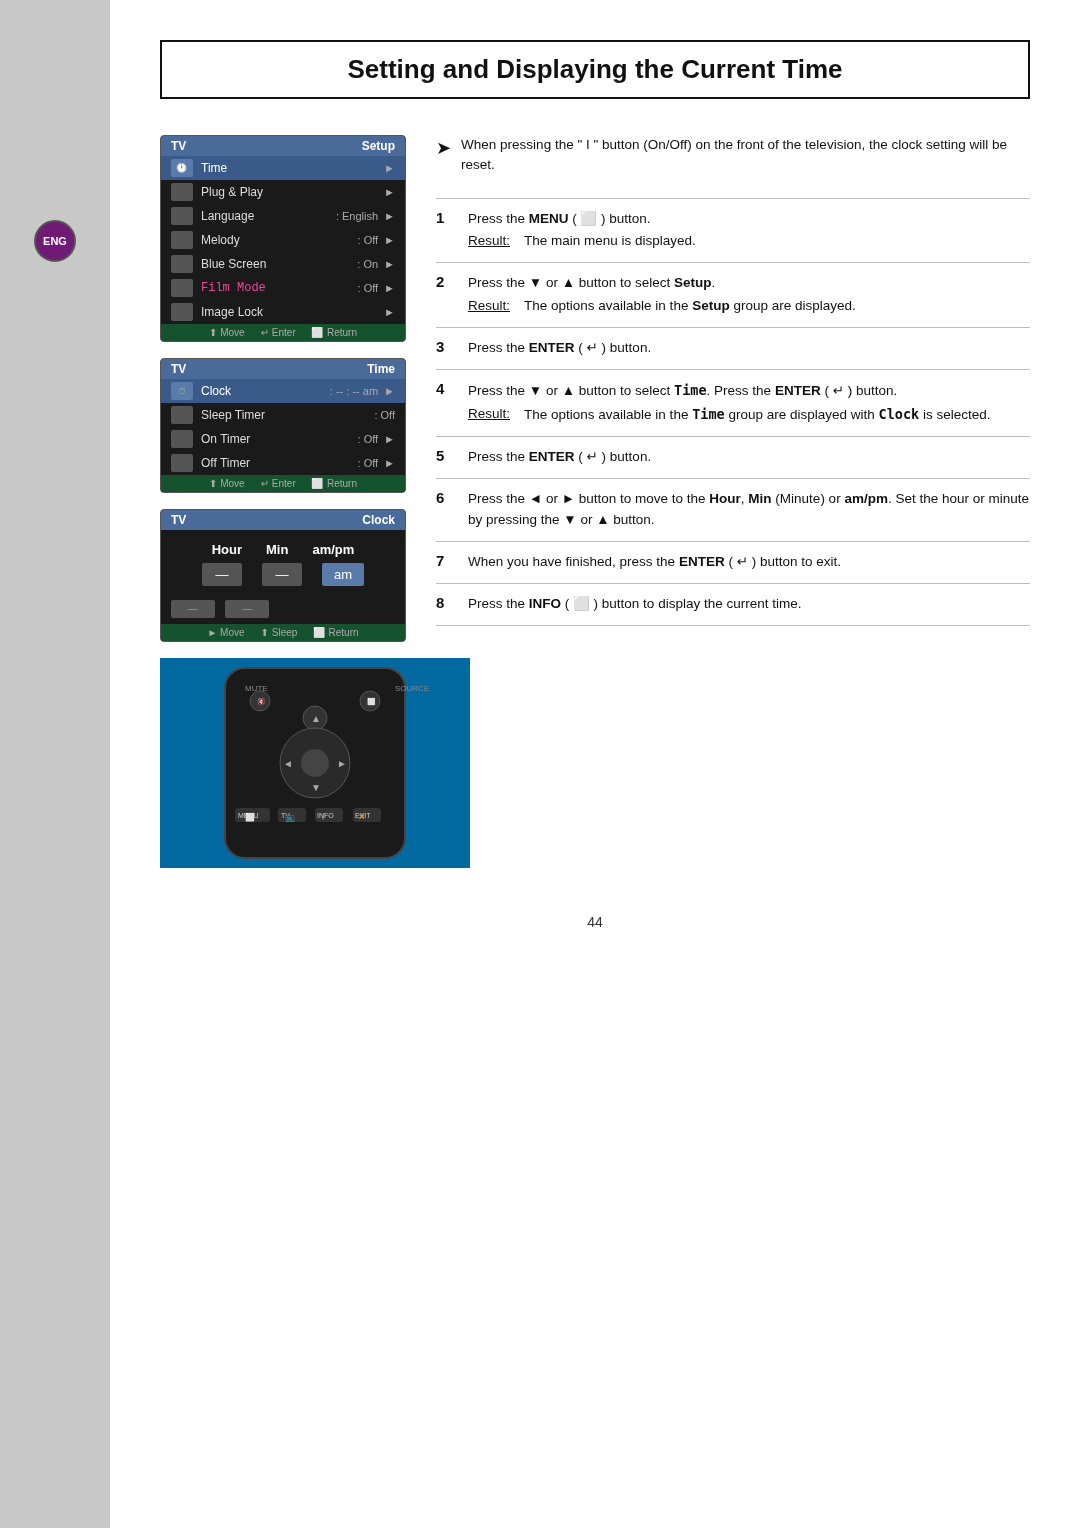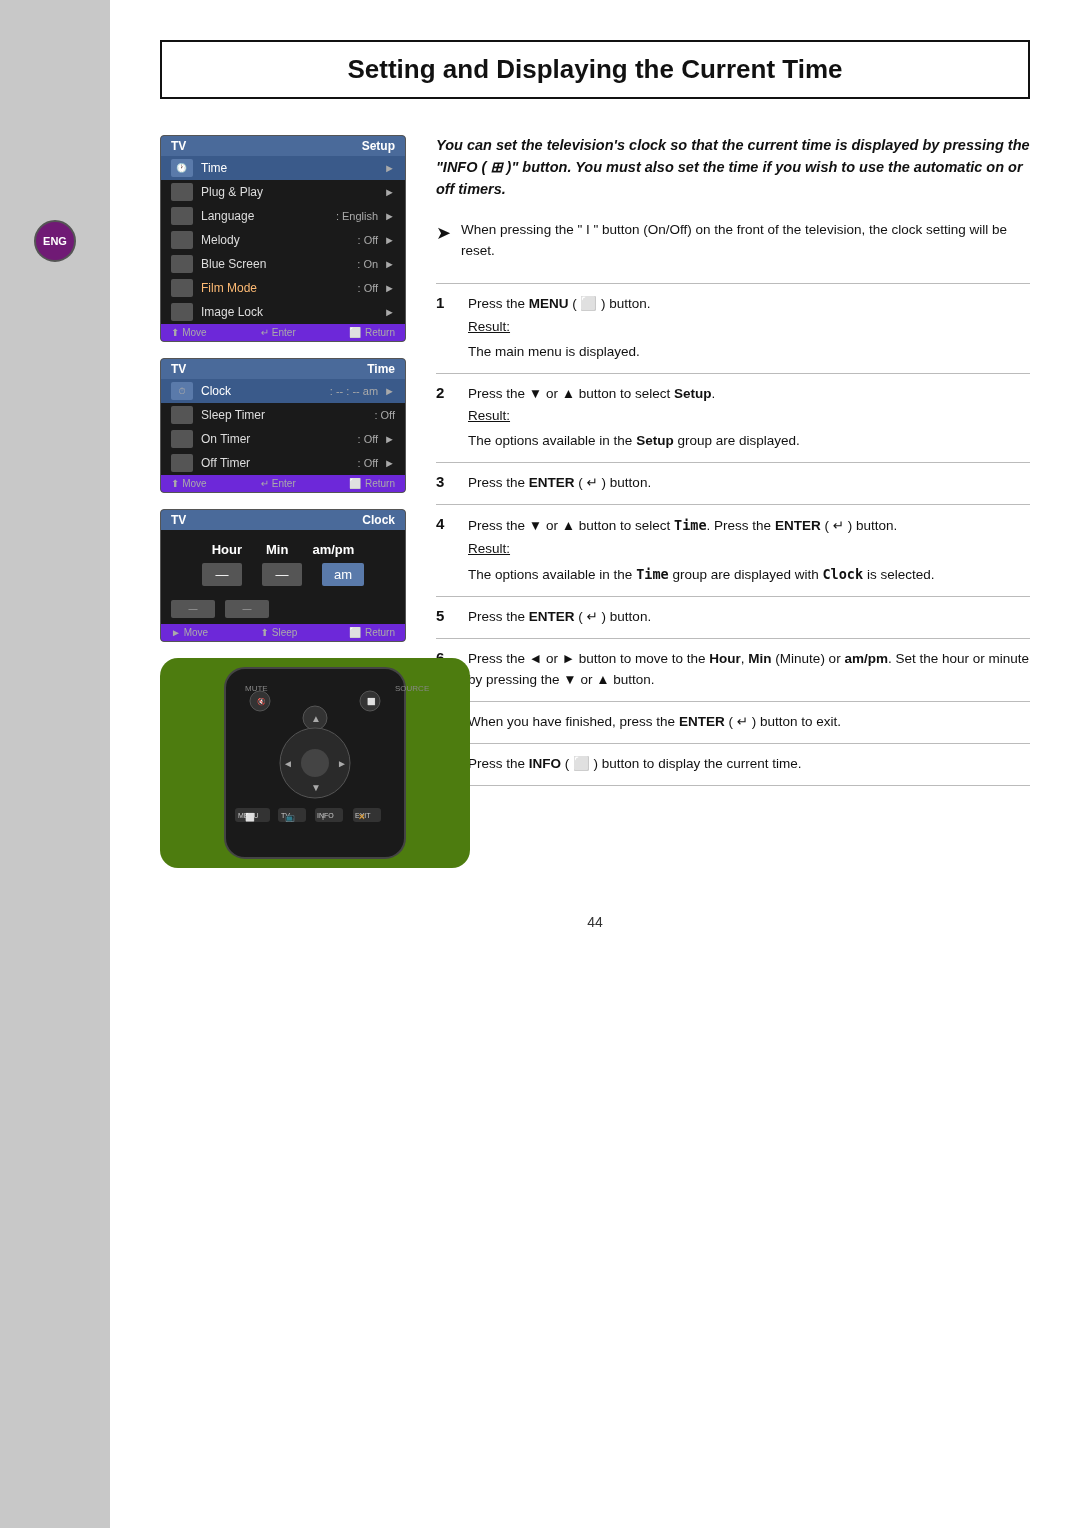--- a/index.html
+++ b/index.html
@@ -131,22 +131,21 @@
       vertical-align: top;
       padding: 10px 0;
       font-size: 13.5px;
       line-height: 1.55;
     }
     .step-content-cell b {
       font-weight: bold;
     }
     .result-line {
       display: flex;
-      flex-direction: column;
-      gap: 4px;
+      gap: 14px;
       margin-top: 2px;
     }
     .result-label {
       text-decoration: underline;
       font-size: 13.5px;
       white-space: nowrap;
     }
     .result-text {
       font-size: 13.5px;
     }
@@ -205,25 +204,25 @@
     .tv-menu-value {
       color: #aaa;
       font-size: 11px;
     }
     .tv-menu-arrow {
       color: #aaa;
       font-size: 11px;
       margin-left: 6px;
     }
     .tv-screen-footer {
-      background: #6d28d9;
+      background: #14532d;
       color: #aaa;
       font-size: 10px;
       display: flex;
-      justify-content: space-between;
+      justify-content: center;
       gap: 16px;
       padding: 3px 10px;
     }
 
     
     .clock-display {
       display: flex;
       flex-direction: column;
       align-items: center;
       padding: 12px 0 8px 0;
@@ -258,22 +257,22 @@
     }
     .clock-sep {
       color: #fff;
       font-size: 15px;
     }
 
     
     .remote-container {
       width: 310px;
       height: 210px;
-      background: #4d7c0f;
-      border-radius: 18px;
+      background: #0369a1;
+      border-radius: 0;
       display: flex;
       align-items: center;
       justify-content: center;
       margin-bottom: 16px;
       position: relative;
       overflow: hidden;
     }
 
     
     .page-number {
@@ -334,21 +333,21 @@
               <span class="tv-menu-arrow">►</span>
             </div>
             <div class="tv-menu-row">
               <div class="tv-menu-icon"></div>
               <span class="tv-menu-label">Blue Screen</span>
               <span class="tv-menu-value">: On</span>
               <span class="tv-menu-arrow">►</span>
             </div>
             <div class="tv-menu-row">
               <div class="tv-menu-icon"></div>
-              <span class="tv-menu-label" style="color:#fdba74;">Film Mode</span>
+              <span class="tv-menu-label" style="color:#ec4899;font-family:Liberation Mono, monospace;">Film Mode</span>
               <span class="tv-menu-value">: Off</span>
               <span class="tv-menu-arrow">►</span>
             </div>
             <div class="tv-menu-row">
               <div class="tv-menu-icon"></div>
               <span class="tv-menu-label">Image Lock</span>
               <span class="tv-menu-arrow">►</span>
             </div>
           </div>
           <div class="tv-screen-footer">
@@ -463,21 +462,20 @@
             <text x="110" y="157" fill="#aaa" font-size="8">📺</text>
             <text x="147" y="157" fill="#aaa" font-size="8">ℹ</text>
             <text x="183" y="157" fill="#e8a030" font-size="9">✕</text>
           </svg>
         </div>
 
       </div>
 
       <div class="right-col">
 
-        <p class="intro-text">You can set the television's clock so that the current time is displayed by pressing the "INFO ( ⊞ )" button. You must also set the time if you wish to use the automatic on or off timers.</p>
 
         <div class="note-box">
           <span class="note-arrow">➤</span>
           <span class="note-text">When pressing the " I " button (On/Off) on the front of the television, the clock setting will be reset.</span>
         </div>
 
         <table class="steps-table">
           <tbody>
 
             <tr>

